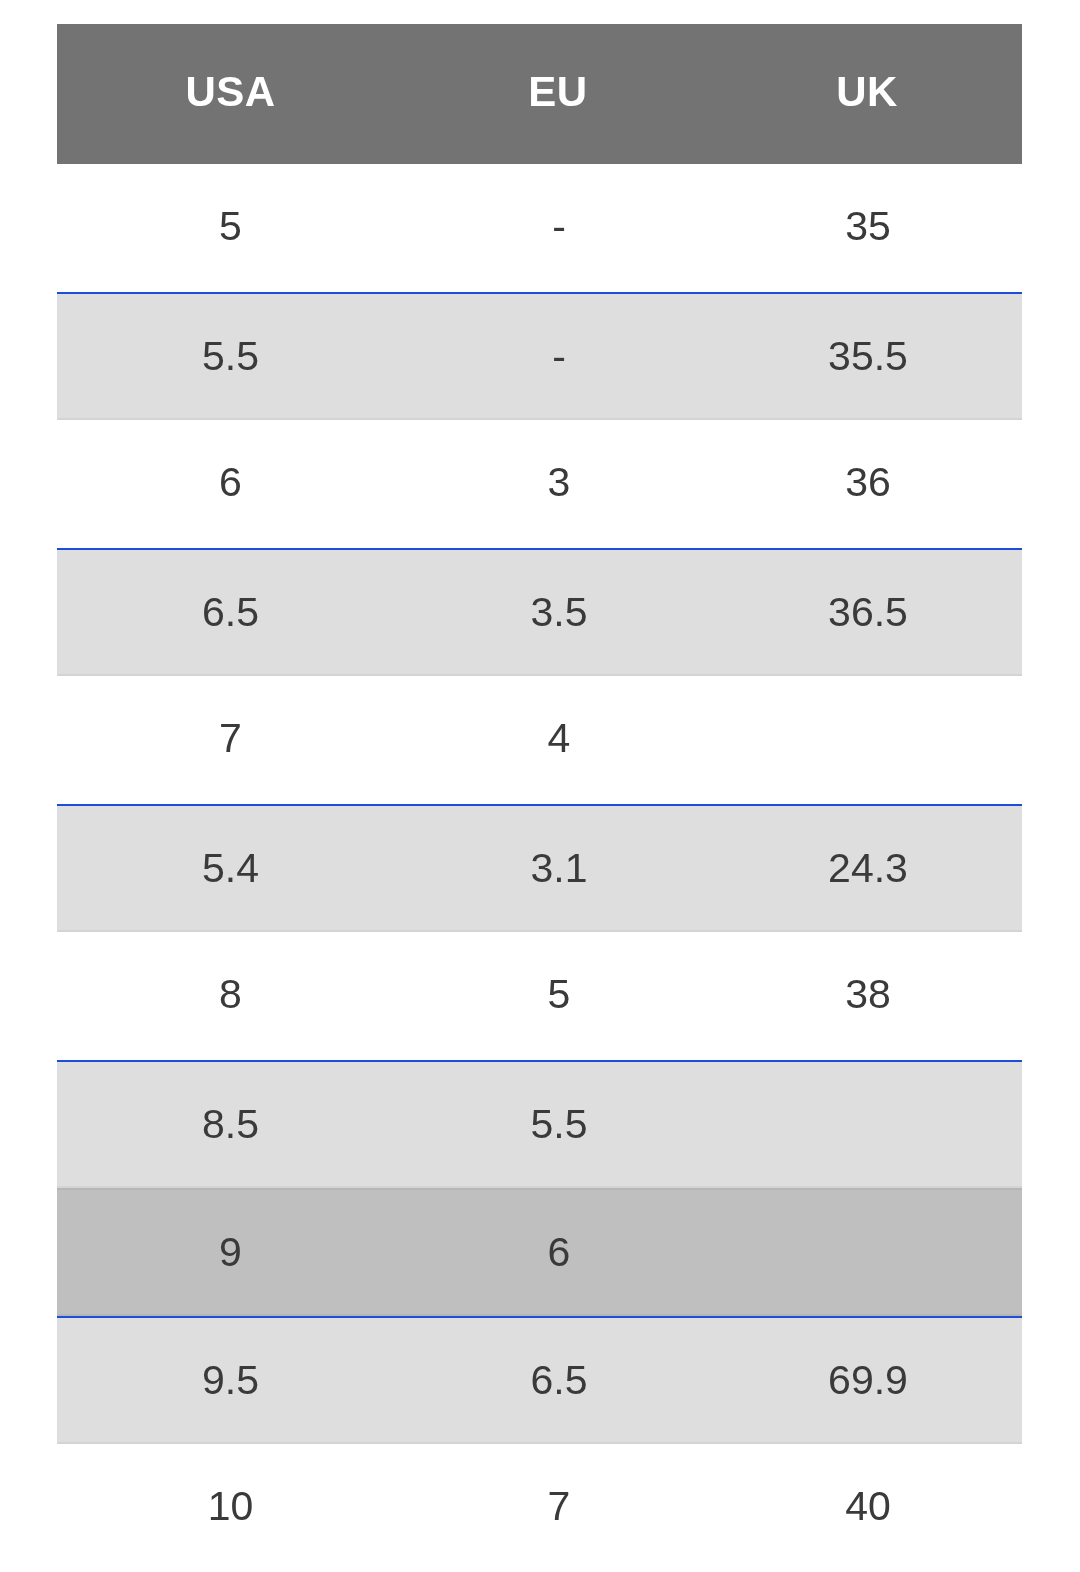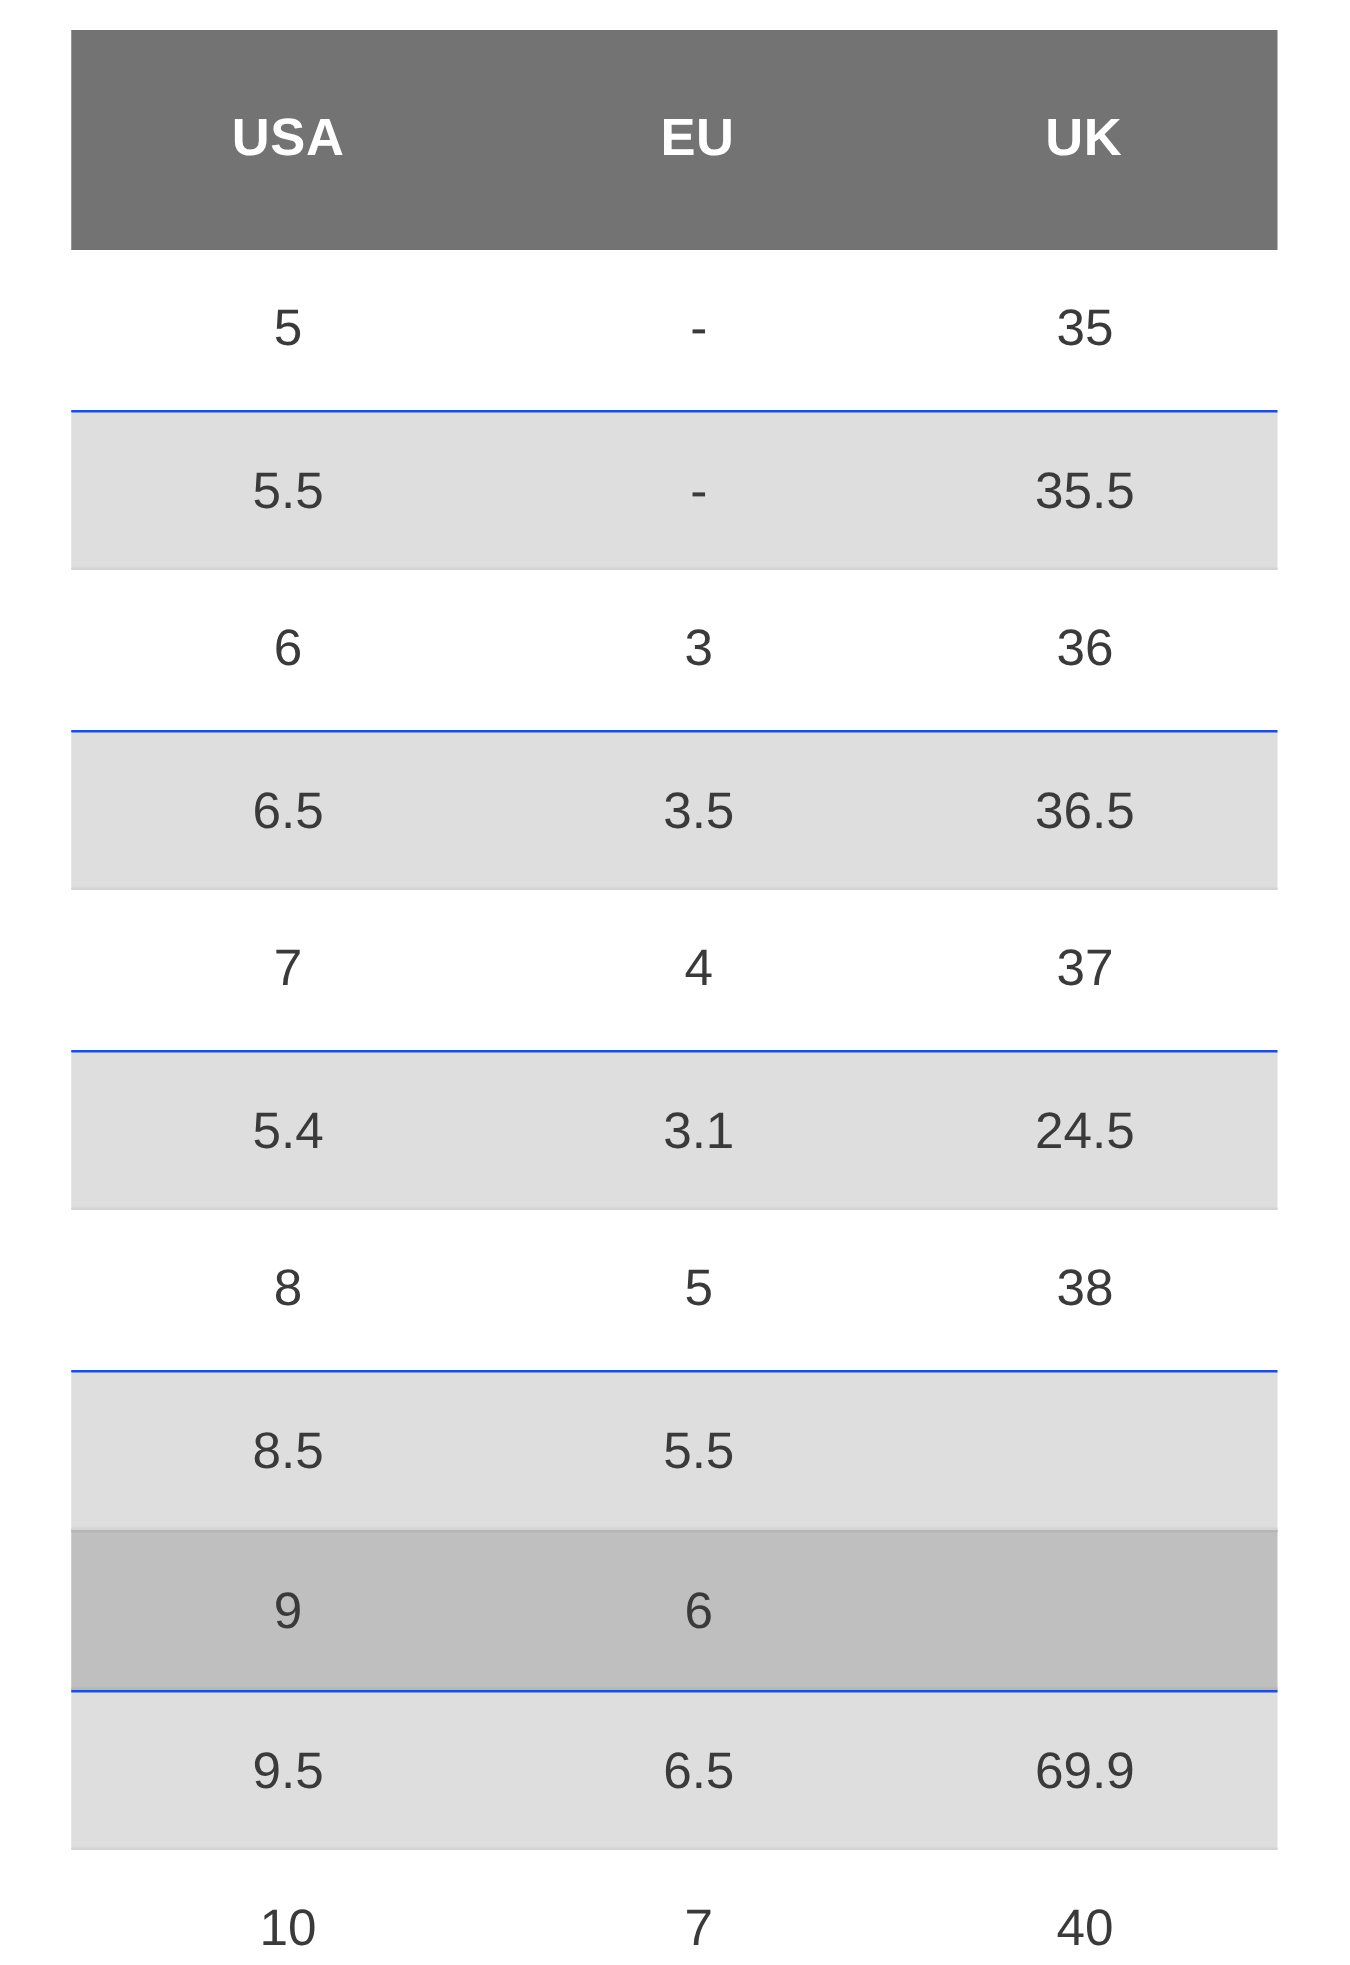--- a/index.html
+++ b/index.html
@@ -15,21 +15,21 @@
   #size-chart {
     position: absolute;
     left: 57px;
     top: 24px;
     width: 965px;
   }
 
   
   .chart-header {
     display: flex;
-    height: 176px;
+    height: 140px;
     background: #737373;
     align-items: center;
   }
   .chart-header .hcell {
     flex: 1 1 0;
     text-align: center;
     color: #ffffff;
     font-size: 42px;
     font-weight: 700;
     letter-spacing: 0.5px;
@@ -101,26 +101,25 @@
         <div class="cell c-eu">36</div>
       </div>
       <div class="chart-row shaded">
         <div class="cell c-usa">6.5</div>
         <div class="cell c-uk">3.5</div>
         <div class="cell c-eu">36.5</div>
       </div>
       <div class="chart-row">
         <div class="cell c-usa">7</div>
         <div class="cell c-uk">4</div>
-        <div class="cell c-eu">37</div>
       </div>
       <div class="chart-row shaded">
         <div class="cell c-usa">5.4</div>
         <div class="cell c-uk">3.1</div>
-        <div class="cell c-eu">24.5</div>
+        <div class="cell c-eu">24.3</div>
       </div>
       <div class="chart-row">
         <div class="cell c-usa">8</div>
         <div class="cell c-uk">5</div>
         <div class="cell c-eu">38</div>
       </div>
       <div class="chart-row shaded">
         <div class="cell c-usa">8.5</div>
         <div class="cell c-uk">5.5</div>
       </div>

